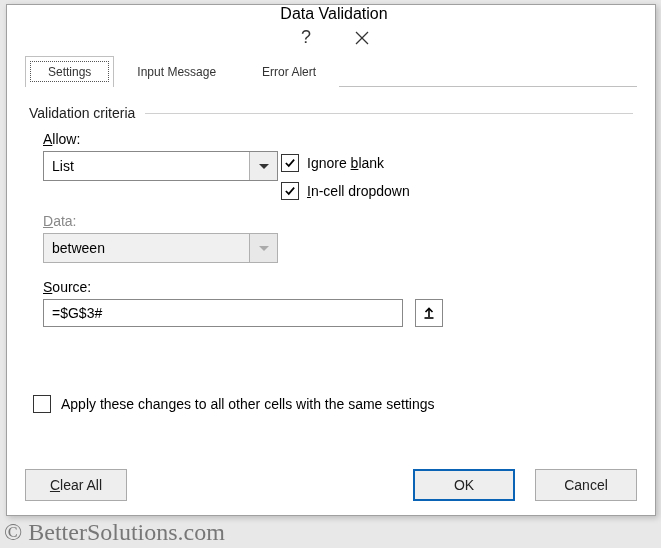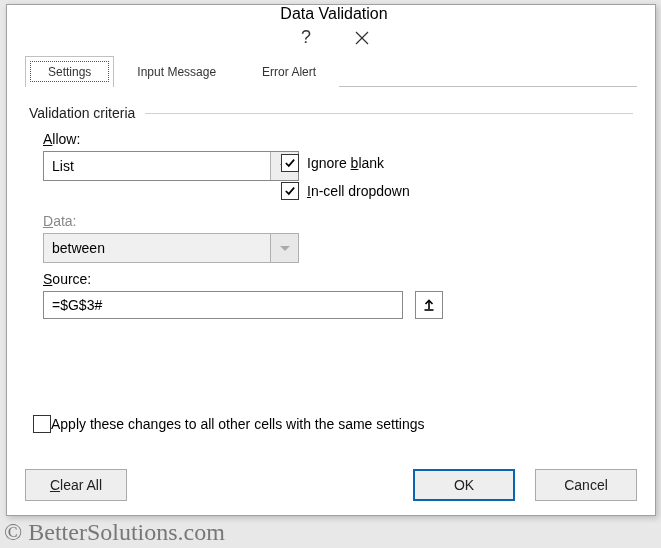--- a/index.html
+++ b/index.html
@@ -111,21 +111,21 @@
   }
   .field-label {
     font-size: 14px;
     margin-bottom: 4px;
     display: block;
   }
   .field-label.disabled { color: #888; }
   .underline { text-decoration: underline; }
   .combo {
     display: flex;
-    width: 256px;
+    width: 235px;
     height: 30px;
     border: 1px solid #888;
     background: #fff;
     align-items: center;
   }
   .combo.disabled {
     background: #f0f0f0;
     border-color: #b0b0b0;
     color: #000000;
     justify-content: space-between;
@@ -167,21 +167,21 @@
     align-items: center;
     justify-content: center;
   }
   .checkbox.unchecked {}
   .checkmark {
     width: 12px;
     height: 10px;
   }
   .source-block {
     padding-left: 14px;
-    margin-top: 8px;
+    margin-top: 16px;
   }
   .source-input-wrap {
     display: flex;
     width: 400px;
     align-items: stretch;
     gap: 12px;
   }
   .source-input {
     flex: 1;
     height: 28px;
@@ -195,22 +195,23 @@
     height: 28px;
     border: 1px solid #888;
     background: #fff;
     display: flex;
     align-items: center;
     justify-content: center;
   }
   .apply-row {
     display: flex;
     align-items: center;
+    gap: 10px;
     padding-left: 4px;
-    margin-top: 96px;
+    margin-top: 68px;
   }
   .footer {
     position: absolute;
     left: 18px;
     right: 18px;
     bottom: 14px;
     display: flex;
     justify-content: space-between;
   }
   .footer-right {

